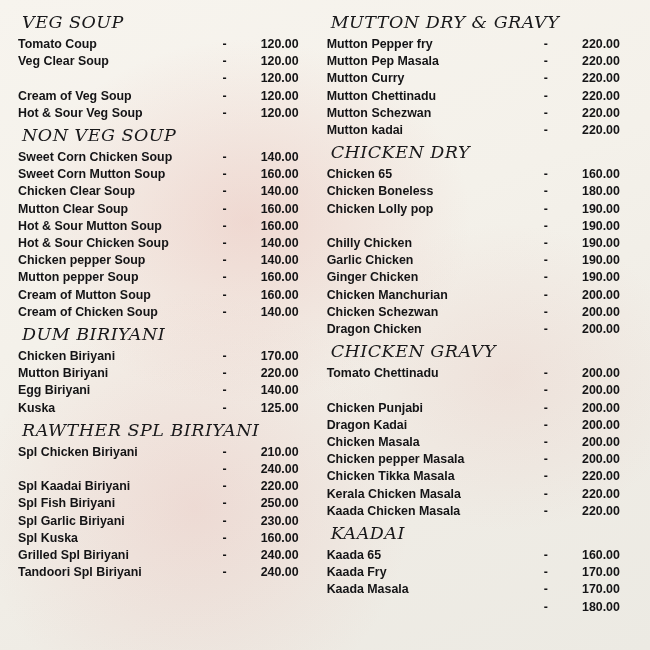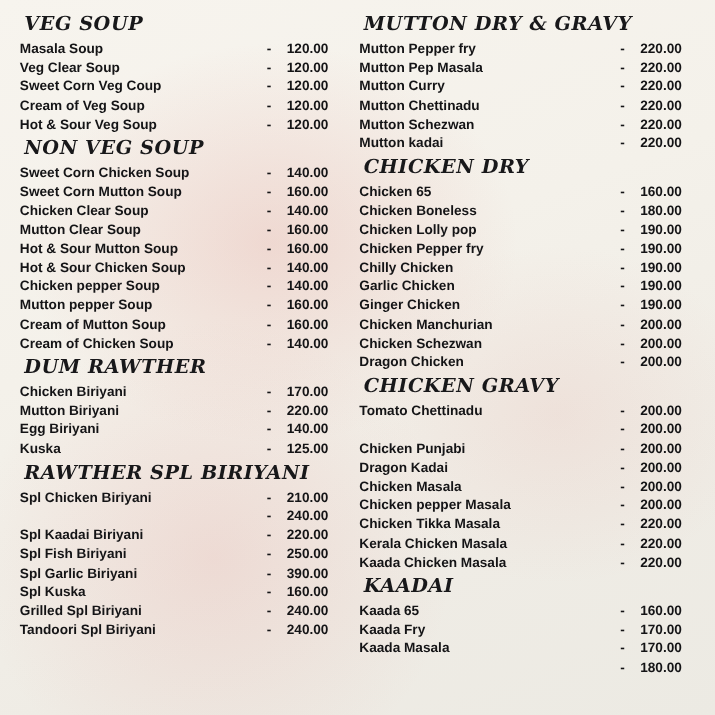--- a/index.html
+++ b/index.html
@@ -42,21 +42,21 @@
     width: 51%;
     padding-left: 8px;
     padding-right: 6px;
   }
   .section {
     margin-bottom: 2px;
   }
   .section-title {
     font-family: "DejaVu Serif", serif;
     font-style: italic;
-    font-weight: bold;
+    font-weight: normal;
     font-size: 17.5px;
     color: #18181a;
     letter-spacing: 0.5px;
     margin: 6px 0 4px 4px;
     white-space: nowrap;
   }
   .section-title.tight {
     margin-top: 3px;
   }
   .items {
@@ -81,47 +81,47 @@
   }
   .dash {
     flex: 0 0 auto;
     padding-right: 14px;
     font-weight: bold;
   }
   .price {
     flex: 0 0 54px;
     text-align: left;
     font-weight: bold;
+    margin-left: 20px;
   }
   .col-left .price { flex-basis: 52px; }
   .col-right .price { flex-basis: 54px; }
 </style>
 </head>
 <body>
 
 <div class="menu">
   <div class="columns">
     <div class="col col-left">
         <div class="section">
           <div class="section-title">VEG SOUP</div>
           <ul class="items">
             <li class="item">
-              <span class="item-name">Masala Soup</span>
+              <span class="item-name">Tomato Coup</span>
               <span class="spacer"></span>
               <span class="dash">-</span>
               <span class="price">120.00</span>
             </li>
             <li class="item">
               <span class="item-name">Veg Clear Soup</span>
               <span class="spacer"></span>
               <span class="dash">-</span>
               <span class="price">120.00</span>
             </li>
             <li class="item">
-              <span class="item-name">Sweet Corn Veg Coup</span>
               <span class="spacer"></span>
               <span class="dash">-</span>
               <span class="price">120.00</span>
             </li>
             <li class="item">
               <span class="item-name">Cream of Veg Soup</span>
               <span class="spacer"></span>
               <span class="dash">-</span>
               <span class="price">120.00</span>
             </li>
@@ -192,21 +192,21 @@
             </li>
             <li class="item">
               <span class="item-name">Cream of Chicken Soup</span>
               <span class="spacer"></span>
               <span class="dash">-</span>
               <span class="price">140.00</span>
             </li>
           </ul>
         </div>
         <div class="section">
-          <div class="section-title tight">DUM RAWTHER</div>
+          <div class="section-title tight">DUM BIRIYANI</div>
           <ul class="items">
             <li class="item">
               <span class="item-name">Chicken Biriyani</span>
               <span class="spacer"></span>
               <span class="dash">-</span>
               <span class="price">170.00</span>
             </li>
             <li class="item">
               <span class="item-name">Mutton Biriyani</span>
               <span class="spacer"></span>
@@ -250,21 +250,21 @@
             <li class="item">
               <span class="item-name">Spl Fish Biriyani</span>
               <span class="spacer"></span>
               <span class="dash">-</span>
               <span class="price">250.00</span>
             </li>
             <li class="item">
               <span class="item-name">Spl Garlic Biriyani</span>
               <span class="spacer"></span>
               <span class="dash">-</span>
-              <span class="price">390.00</span>
+              <span class="price">230.00</span>
             </li>
             <li class="item">
               <span class="item-name">Spl Kuska</span>
               <span class="spacer"></span>
               <span class="dash">-</span>
               <span class="price">160.00</span>
             </li>
             <li class="item">
               <span class="item-name">Grilled Spl Biriyani</span>
               <span class="spacer"></span>
@@ -337,21 +337,20 @@
               <span class="dash">-</span>
               <span class="price">180.00</span>
             </li>
             <li class="item">
               <span class="item-name">Chicken Lolly pop</span>
               <span class="spacer"></span>
               <span class="dash">-</span>
               <span class="price">190.00</span>
             </li>
             <li class="item">
-              <span class="item-name">Chicken Pepper fry</span>
               <span class="spacer"></span>
               <span class="dash">-</span>
               <span class="price">190.00</span>
             </li>
             <li class="item">
               <span class="item-name">Chilly Chicken</span>
               <span class="spacer"></span>
               <span class="dash">-</span>
               <span class="price">190.00</span>
             </li>

